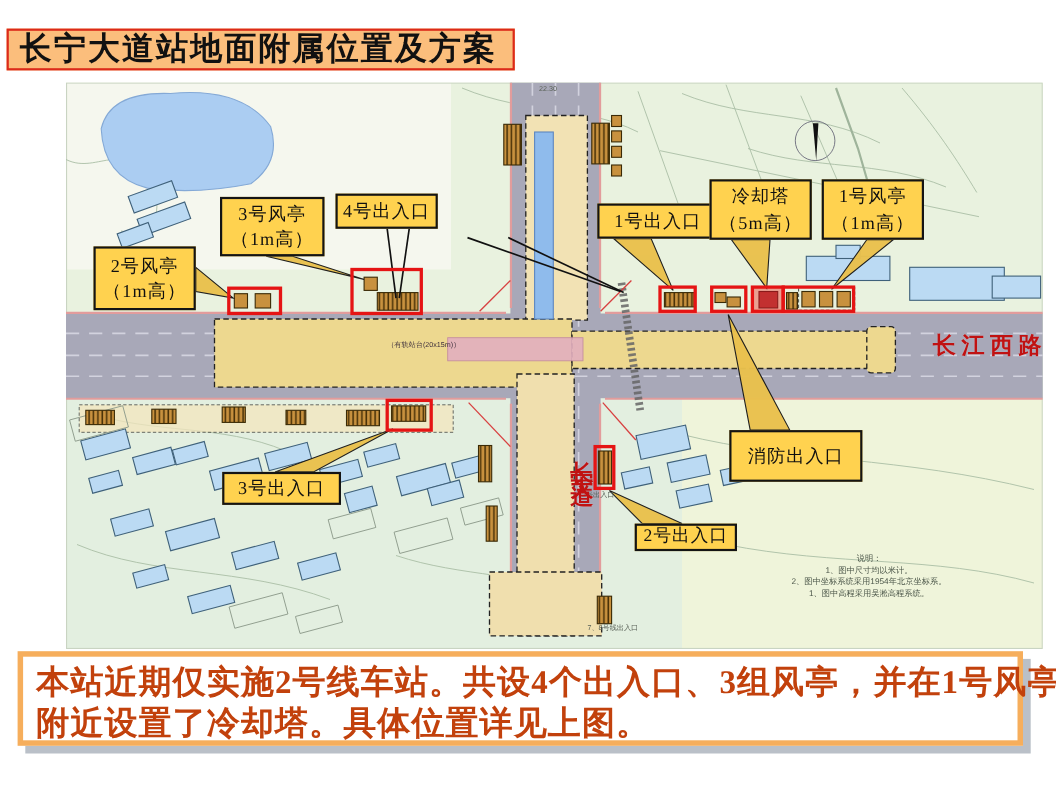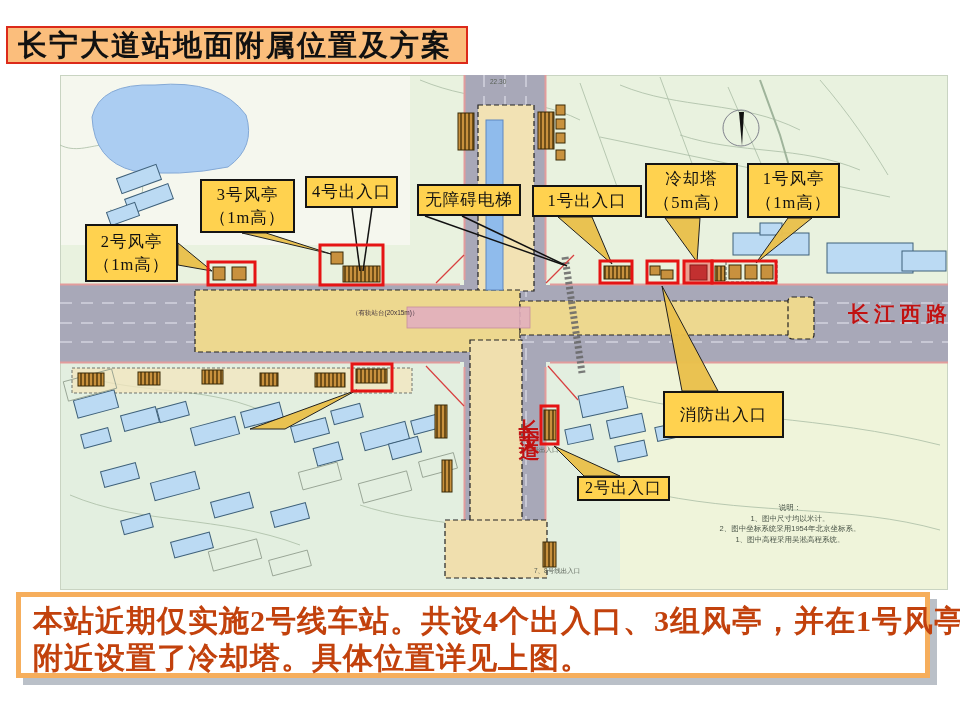--- a/index.html
+++ b/index.html
@@ -249,36 +249,36 @@
     <span>2号风亭</span>
     <span>（1m高）</span>
   </div>
   <div class="callout" style="left:200px;top:179px;width:95px;height:54px">
     <span>3号风亭</span>
     <span>（1m高）</span>
   </div>
   <div class="callout" style="left:305px;top:176px;width:93px;height:32px">
     <span>4号出入口</span>
   </div>
-  <div class="callout" style="left:417px;top:184px;width:104px;height:32px">
-    <span>无障碍电梯</span>
-  </div>
-  <div class="callout" style="left:532px;top:185px;width:110px;height:32px">
+  <div class="callout" style="left:543px;top:185px;width:110px;height:32px">
     <span>1号出入口</span>
   </div>
   <div class="callout" style="left:645px;top:163px;width:93px;height:55px">
     <span>冷却塔</span>
     <span>（5m高）</span>
   </div>
   <div class="callout" style="left:747px;top:163px;width:93px;height:55px">
     <span>1号风亭</span>
     <span>（1m高）</span>
   </div>
   <div class="callout" style="left:663px;top:391px;width:121px;height:47px">
     <span>消防出入口</span>
+  </div>
+  <div class="callout" style="left:202px;top:429px;width:108px;height:30px">
+    <span>3号出入口</span>
   </div>
   <div class="callout" style="left:577px;top:476px;width:93px;height:25px;font-size:16px">
     <span>2号出入口</span>
   </div>
 
   <div class="roadname ew" style="left:816px;top:300px">长江西路</div>
   <div class="roadname ns" style="left:483px;top:402px;height:112px">长宁大道</div>
 
   <div class="platform-label">（有轨站台(20x15m)）</div>
 

